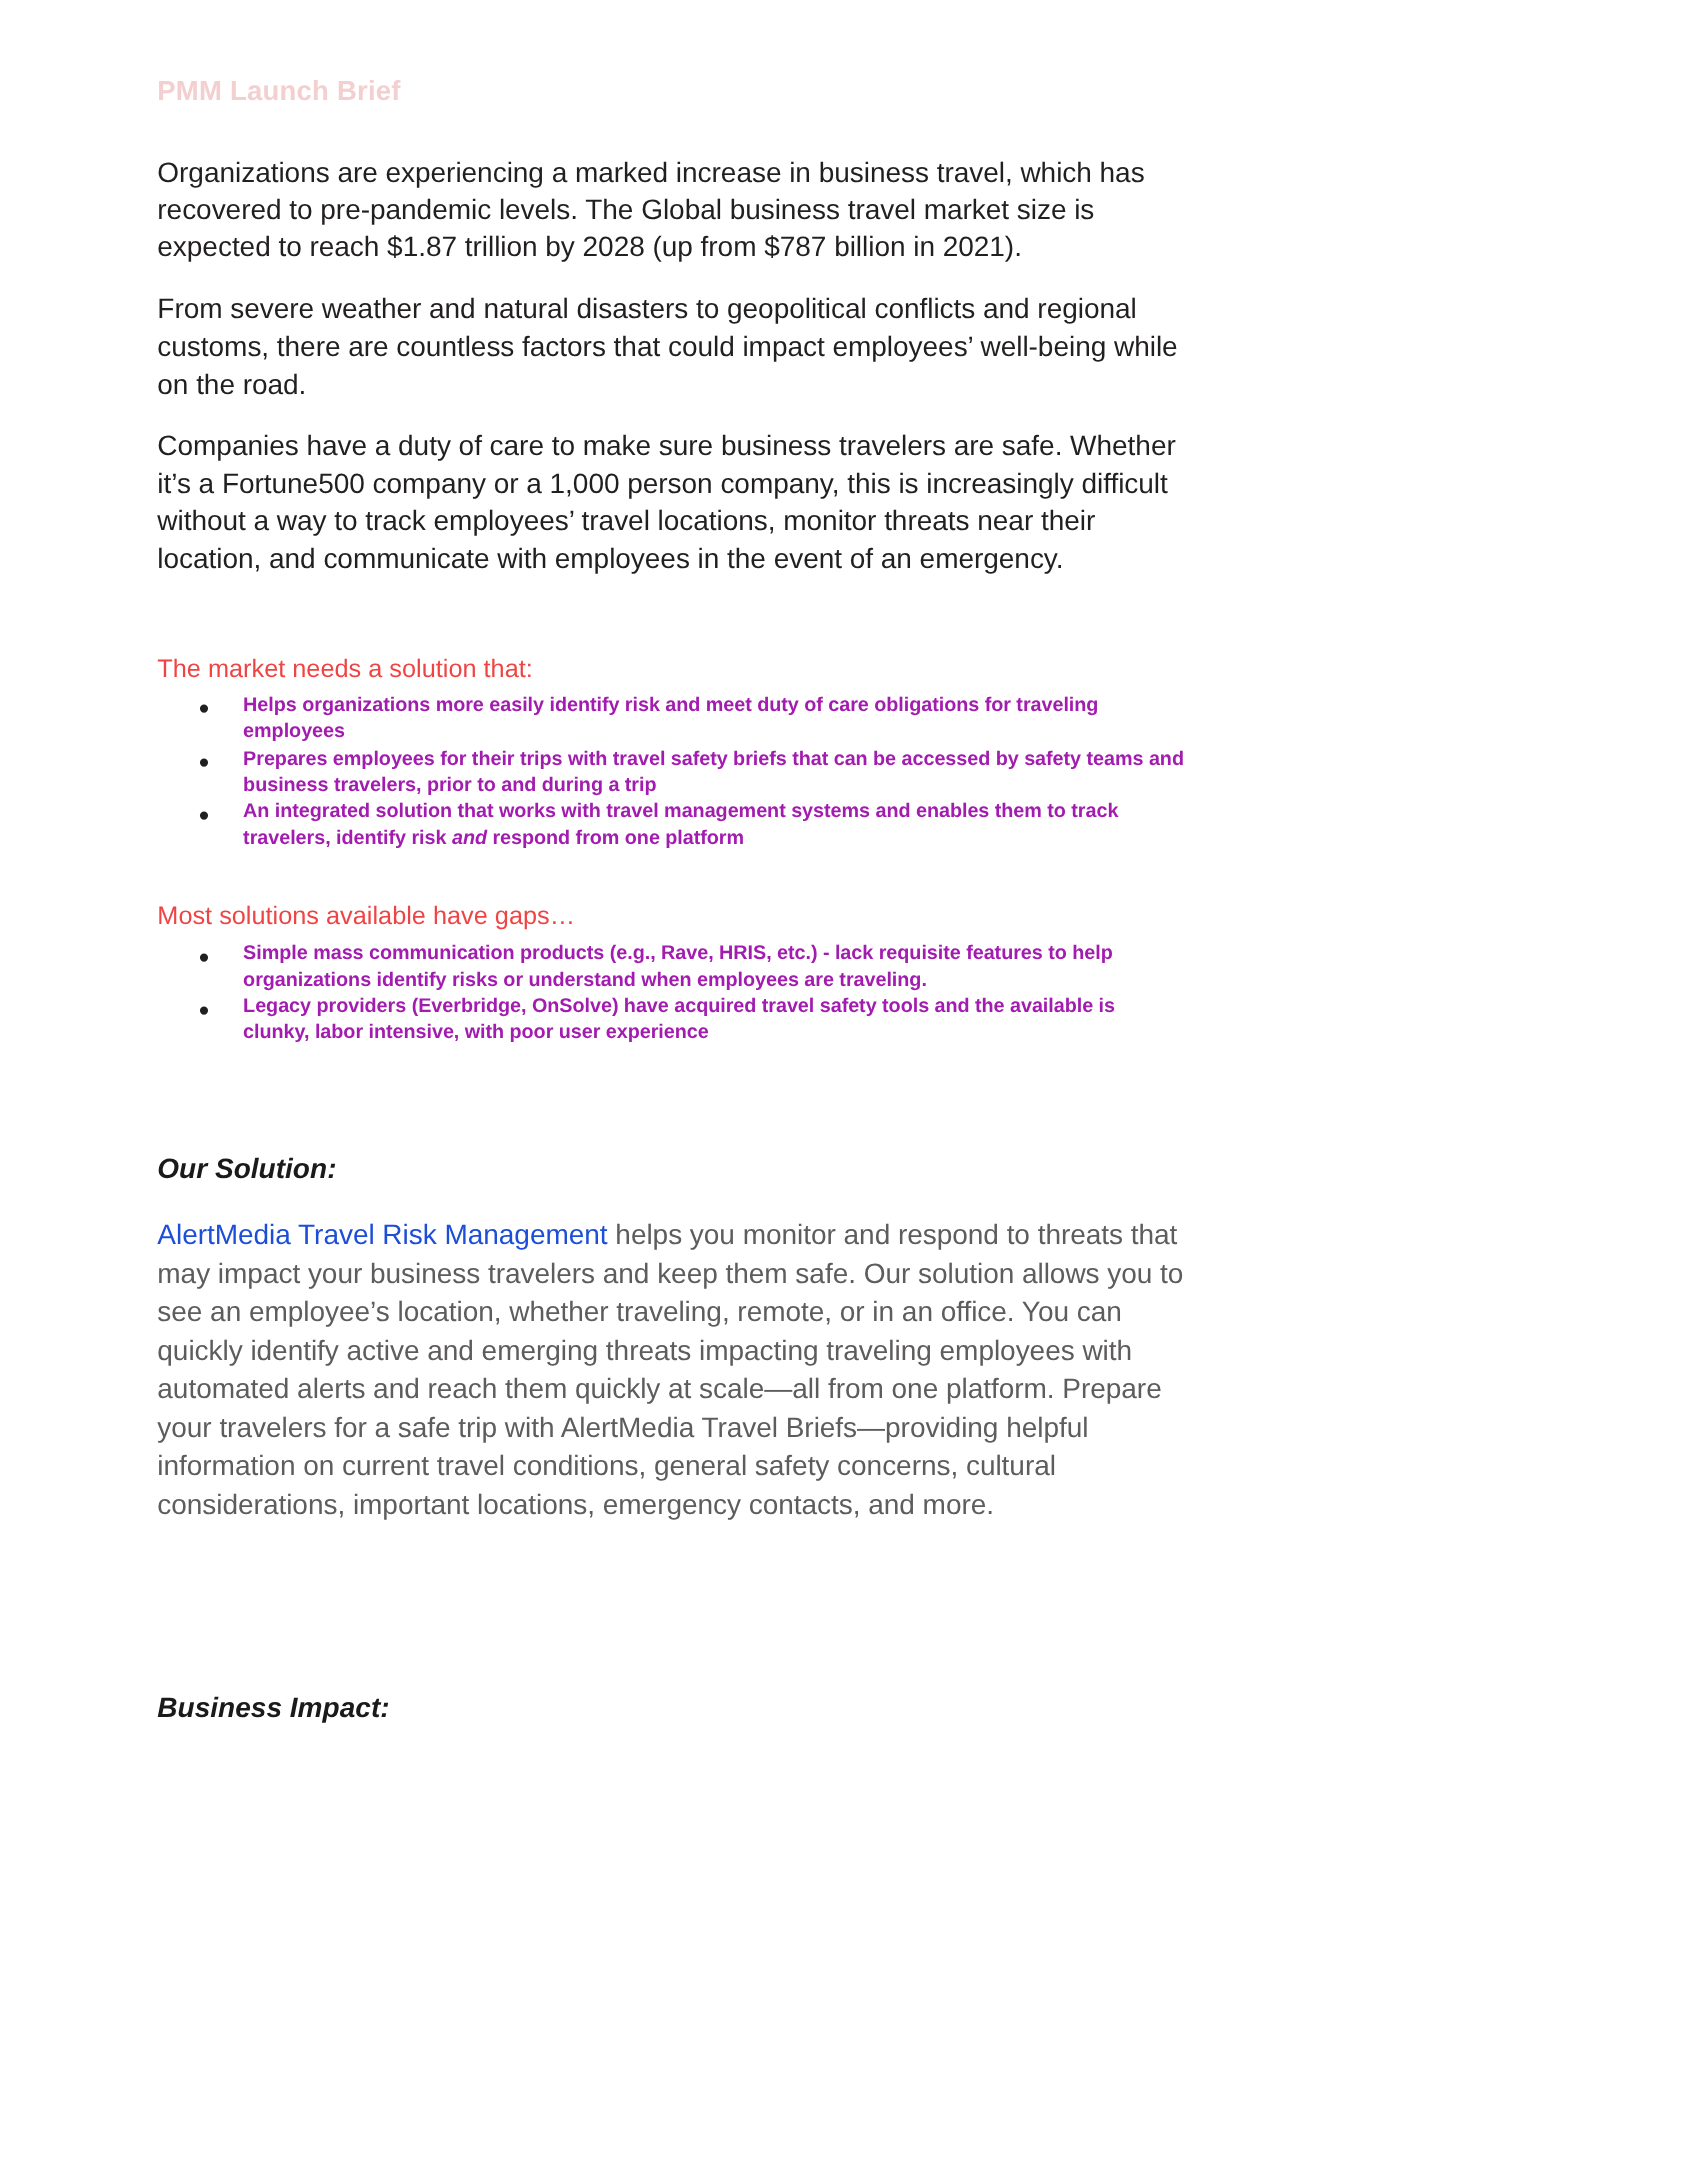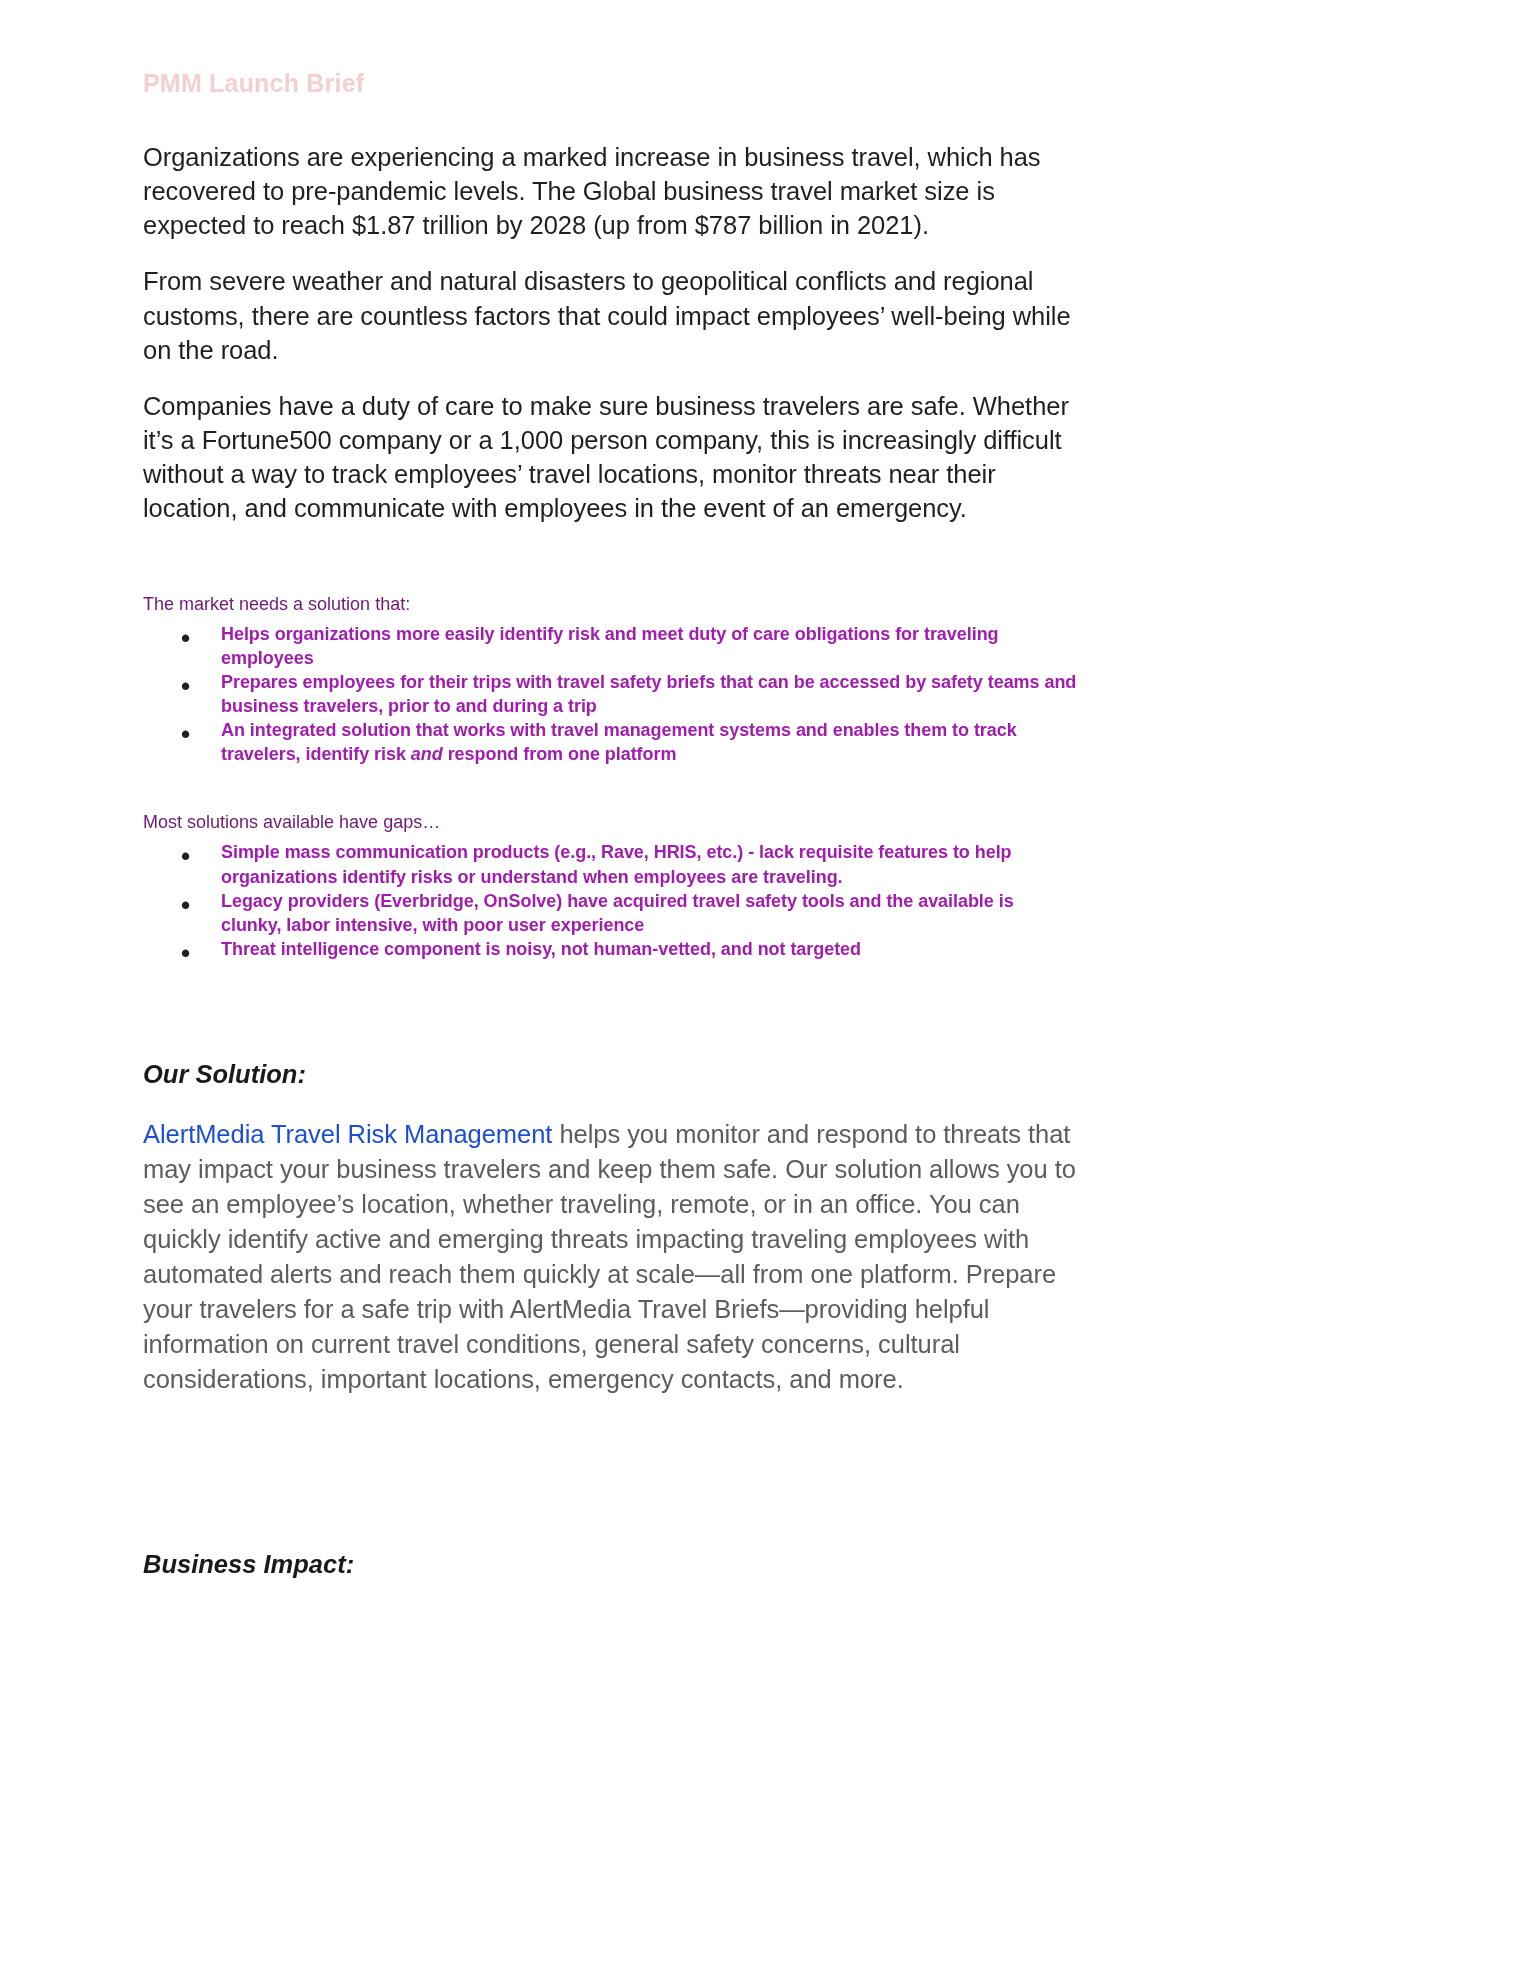--- a/index.html
+++ b/index.html
@@ -45,23 +45,23 @@
     color: #221f1f;
     letter-spacing: -0.05px;
   }
   .gap-lg { height: 44px; }
   .gap-md { height: 26px; }
   .gap-xl { height: 96px; }
   .gap-xxl { height: 150px; }
 
   .lead {
     margin: 0 0 6px 0;
-    font-size: 18px;
+    font-size: 23px;
     line-height: 1.34;
-    color: #701a75;
+    color: #ef4444;
   }
   ul.bullets {
     margin: 4px 0 0 0;
     padding: 0 0 0 0;
     list-style: none;
   }
   ul.bullets > li {
     position: relative;
     margin: 0 0 0 0;
     padding-left: 78px;
@@ -123,21 +123,20 @@
       <li><span>An integrated solution that works with travel management systems and enables them to track travelers, identify risk </span><em class="ital">and</em><span> respond from one platform</span></li>
     </ul>
 
     <div class="gap-lg"></div>
 
     <p class="lead">Most solutions available have gaps…</p>
 
     <ul class="bullets">
       <li>Simple mass communication products (e.g., Rave, HRIS, etc.) - lack requisite features to help organizations identify risks or understand when employees are traveling.</li>
       <li>Legacy providers (Everbridge, OnSolve) have acquired travel safety tools and the available is clunky, labor intensive, with poor user experience</li>
-      <li>Threat intelligence component is noisy, not human-vetted, and not targeted</li>
     </ul>
 
     <div class="gap-xl"></div>
 
     <h2 class="sub">Our Solution:</h2>
 
     <div class="gap-md"></div>
 
     <p class="solution-para"><span class="dark">AlertMedia Travel Risk Management</span><span> helps you monitor and respond to threats that may impact your business travelers and keep them safe. Our solution allows you to see an employee’s location, whether traveling, remote, or in an office. You can quickly identify active and emerging threats impacting traveling employees with automated alerts and reach them quickly at scale—all from one platform. Prepare your travelers for a safe trip with AlertMedia Travel Briefs—providing helpful information on current travel conditions, general safety concerns, cultural considerations, important locations, emergency contacts, and more.</span></p>
 

